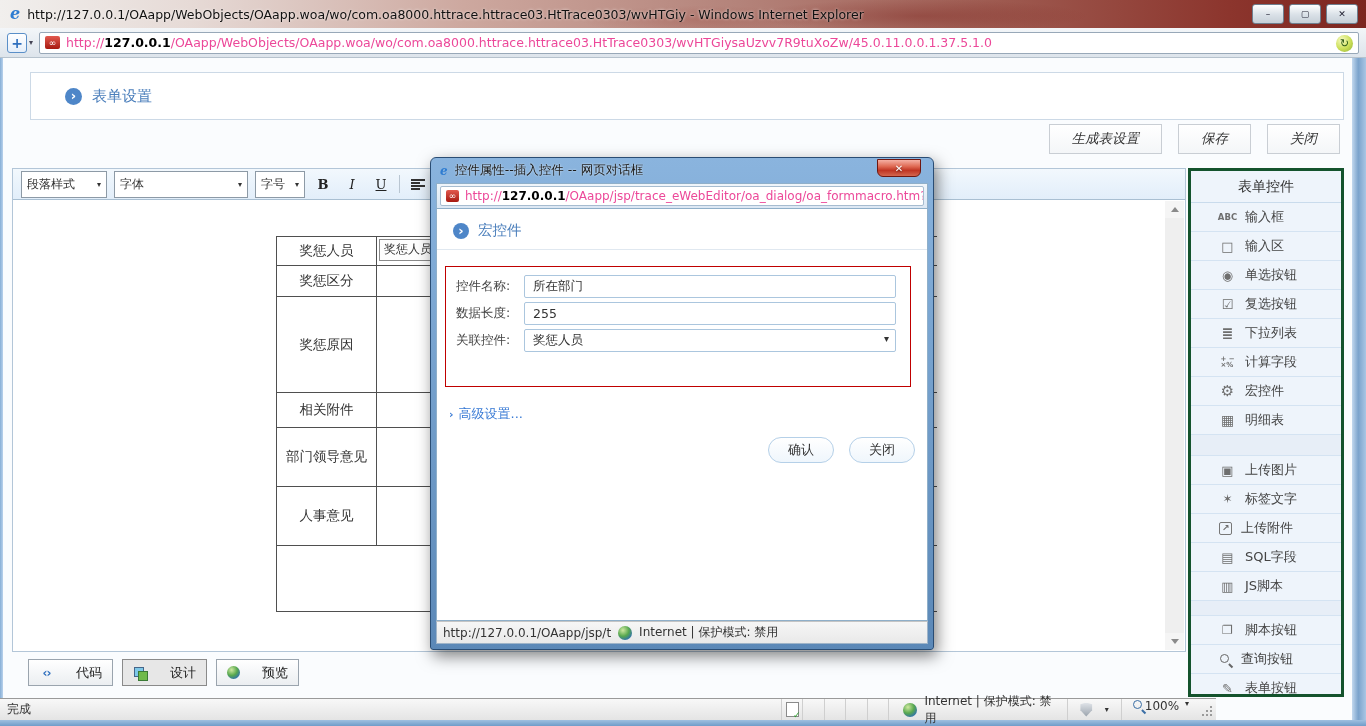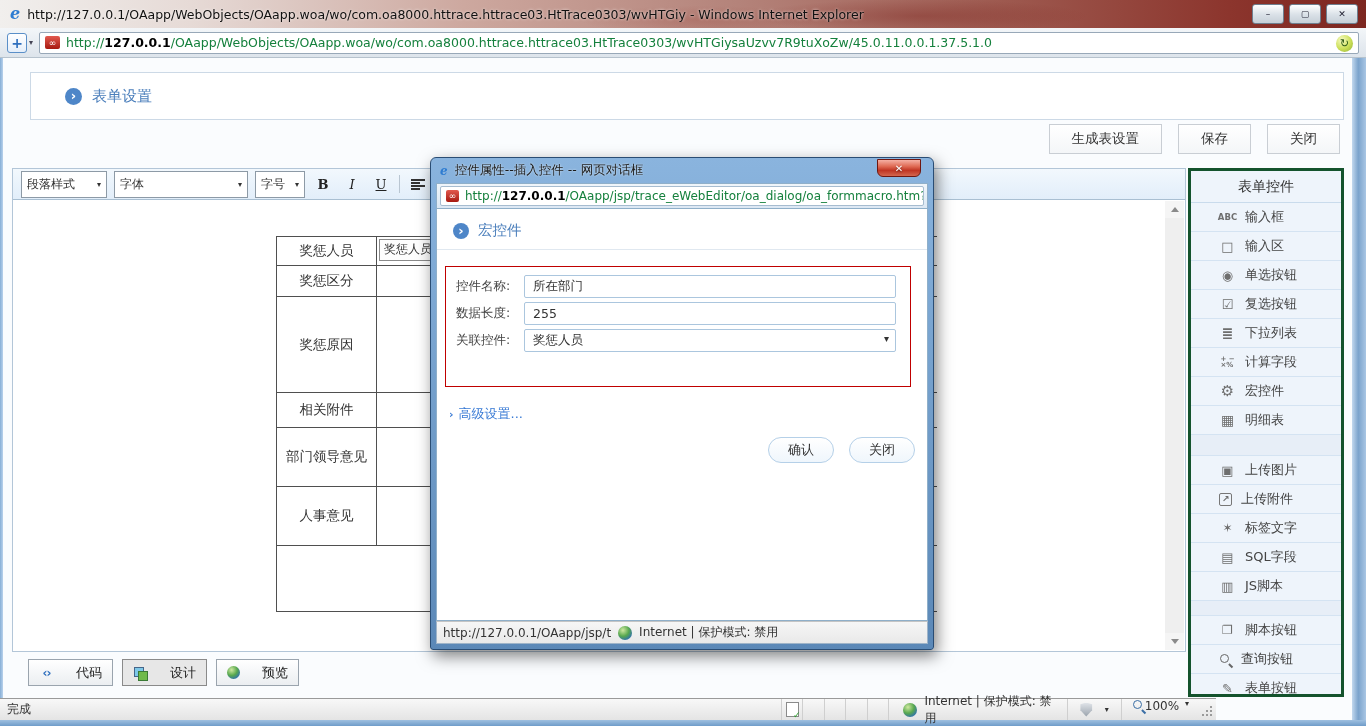--- a/index.html
+++ b/index.html
@@ -25,42 +25,42 @@
     display:flex;align-items:center;padding:0 7px;}
   .nav-plus{width:20px;height:20px;box-sizing:border-box;border:1px solid #5a8fc8;border-radius:3px;
     background:linear-gradient(#ffffff,#e4eefa);color:#2f6fbe;font-weight:bold;font-size:14px;
     display:flex;align-items:center;justify-content:center;}
   .nav-caret{font-size:8px;color:#445;margin:0 6px 0 2px;}
   .url-input{flex:1;height:22px;box-sizing:border-box;background:#fff;border:1px solid #98a8b8;border-radius:2px;
     display:flex;align-items:center;padding:0 26px 0 5px;position:relative;overflow:hidden;white-space:nowrap;}
   .favicon{width:15px;height:13px;border-radius:2px;flex:0 0 auto;margin-right:6px;
     background:linear-gradient(#e2594e,#a61910);color:#fff;font-size:9px;font-style:italic;
     display:flex;align-items:center;justify-content:center;}
-  .url-proto,.url-rest{color:#15803d;font-size:12.5px;}
+  .url-proto,.url-rest{color:#ec4899;font-size:12.5px;}
   .url-host{color:#000;font-weight:bold;font-size:12.5px;}
   .refresh{position:absolute;right:5px;top:2px;width:17px;height:17px;border-radius:50%;
     background:radial-gradient(circle at 35% 30%,#f8fbc2,#cade55 55%,#8fae35);
     color:#2f5a17;font-size:11px;display:flex;align-items:center;justify-content:center;}
 
   
   .frame-l{position:absolute;left:0;top:58px;width:3px;height:662px;background:linear-gradient(90deg,#86aed6,#b9d2ec);}
   .frame-r{position:absolute;right:0;top:58px;width:14px;height:662px;
     background:linear-gradient(90deg,#c2d8ee,#7ba3cc 45%,#a9c6e4);}
   .frame-b{position:absolute;left:0;top:720px;width:1366px;height:6px;background:linear-gradient(#9fc0e0,#6f9cc9);}
 
   
   .form-header{position:absolute;left:30px;top:72px;width:1314px;height:48px;box-sizing:border-box;
     background:#fff;border:1px solid #ccd9e6;display:flex;align-items:center;padding-left:34px;}
   .bullet{width:17px;height:17px;border-radius:50%;background:#4e86c8;color:#fff;
     display:flex;align-items:center;justify-content:center;margin-right:10px;flex:0 0 auto;}
   .bullet::before{content:"\203A";font-size:13px;font-weight:bold;line-height:1;margin-top:-1px;}
   .hdr-text{color:#4a7ebb;font-size:15px;}
   .topbtns{position:absolute;right:26px;top:124px;display:flex;gap:16px;}
   .topbtn{height:30px;box-sizing:border-box;border:1px solid #c9ced4;background:linear-gradient(#ffffff,#f4f6f8);
-    color:#333;font-size:13.5px;display:flex;align-items:center;justify-content:center;padding:0 22px;}
+    color:#333;font-size:13.5px;display:flex;align-items:center;justify-content:center;padding:0 22px;font-style:italic;}
 
   
   .editor{position:absolute;left:12px;top:168px;width:1174px;height:484px;box-sizing:border-box;
     border:1px solid #b3c6d8;background:#fff;}
   .etoolbar{height:31px;box-sizing:border-box;background:linear-gradient(#f2f8fd,#e2eefa);
     border-bottom:1px solid #a9bfd2;display:flex;align-items:center;padding:0 8px;gap:7px;}
   .tsel{height:27px;box-sizing:border-box;border:1px solid #8d9aa6;background:#fff;
     display:flex;align-items:center;justify-content:space-between;font-size:12px;color:#333;padding:0 5px;}
   .car{font-size:8px;color:#333;margin-left:6px;}
   .tbtn{width:22px;height:21px;display:flex;align-items:center;justify-content:center;
@@ -354,26 +354,26 @@
         <div class="sb-item">
           <span class="ic ic-grid"></span>
           <span class="sb-label">明细表</span>
         </div>
         <div class="sb-gap" style="height: 20px;"></div>
         <div class="sb-item">
           <span class="ic ic-image"></span>
           <span class="sb-label">上传图片</span>
         </div>
         <div class="sb-item">
+          <span class="ic ic-wand"></span>
+          <span class="sb-label">标签文字</span>
+        </div>
+        <div class="sb-item">
           <span class="ic ic-export"></span>
           <span class="sb-label">上传附件</span>
-        </div>
-        <div class="sb-item">
-          <span class="ic ic-wand"></span>
-          <span class="sb-label">标签文字</span>
         </div>
         <div class="sb-item">
           <span class="ic ic-folder"></span>
           <span class="sb-label">SQL字段</span>
         </div>
         <div class="sb-item">
           <span class="ic ic-js"></span>
           <span class="sb-label">JS脚本</span>
         </div>
         <div class="sb-gap" style="height: 14px;"></div>

